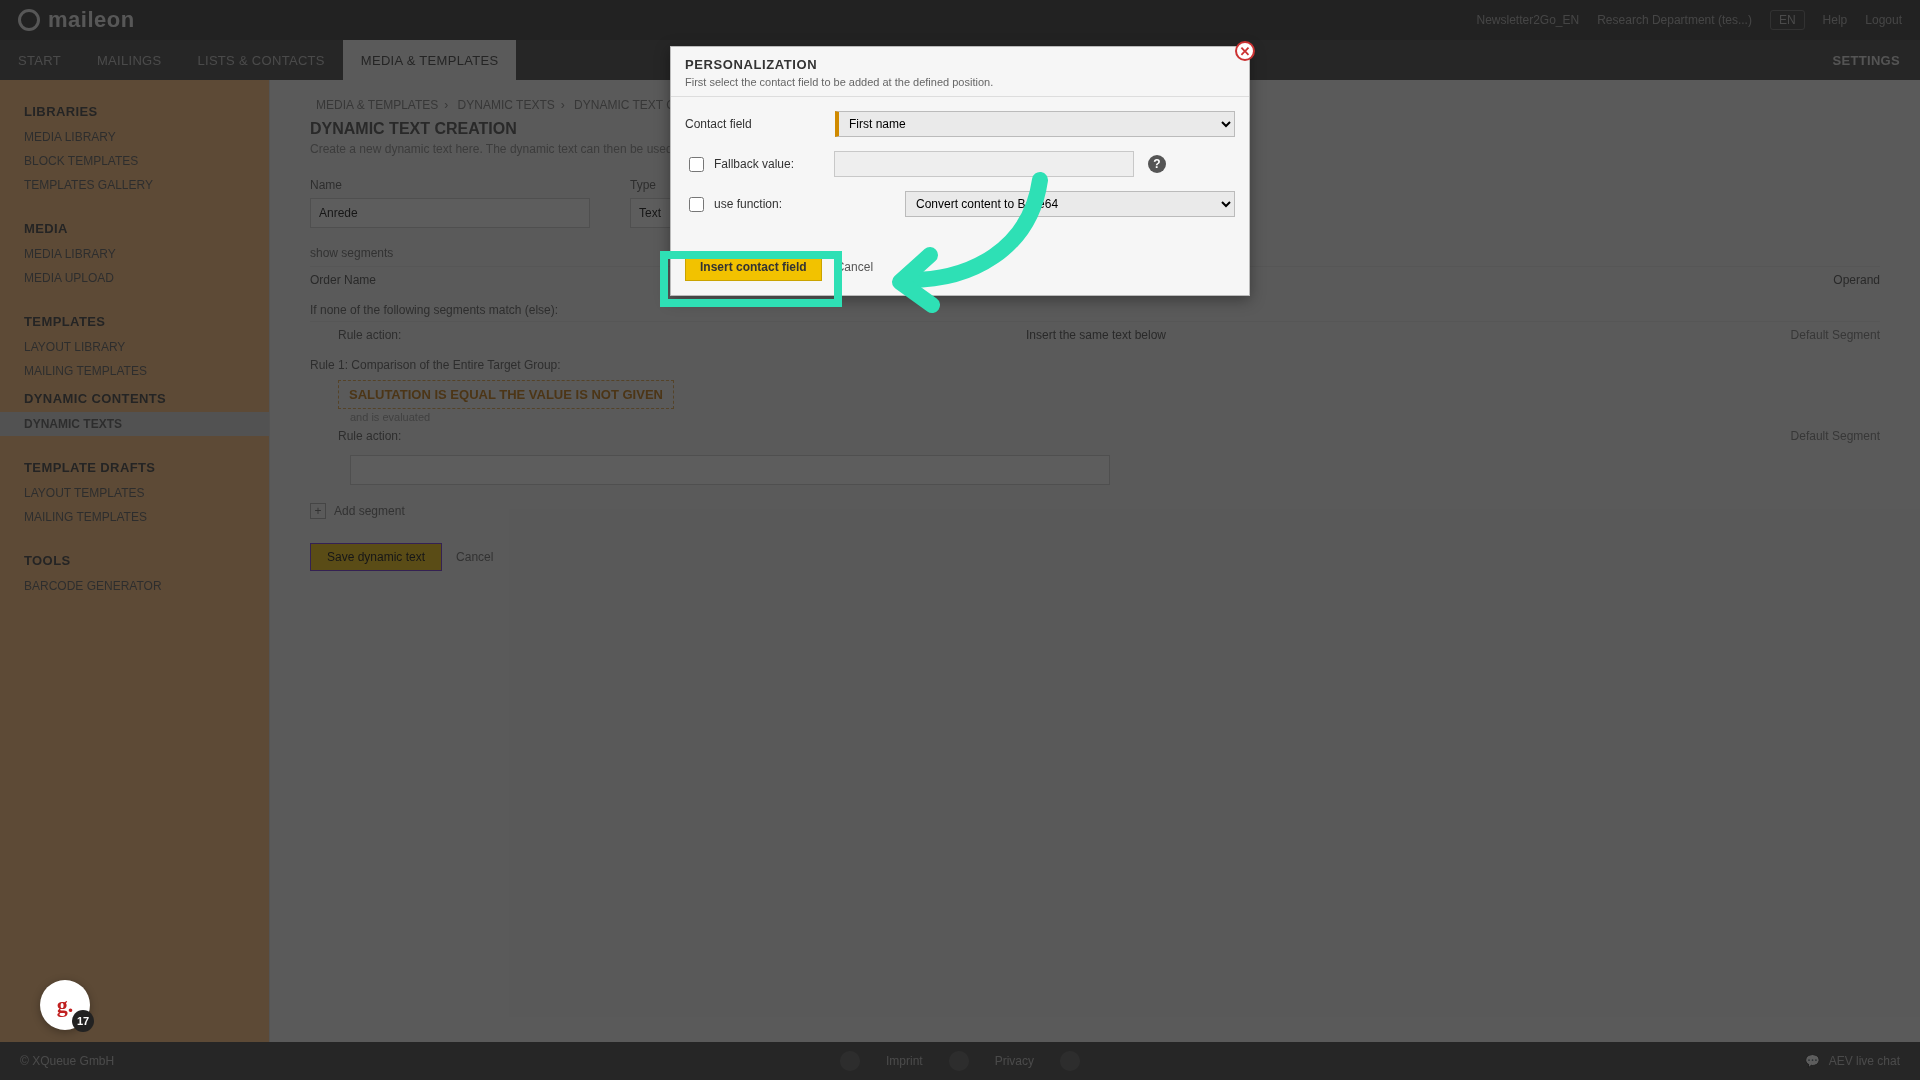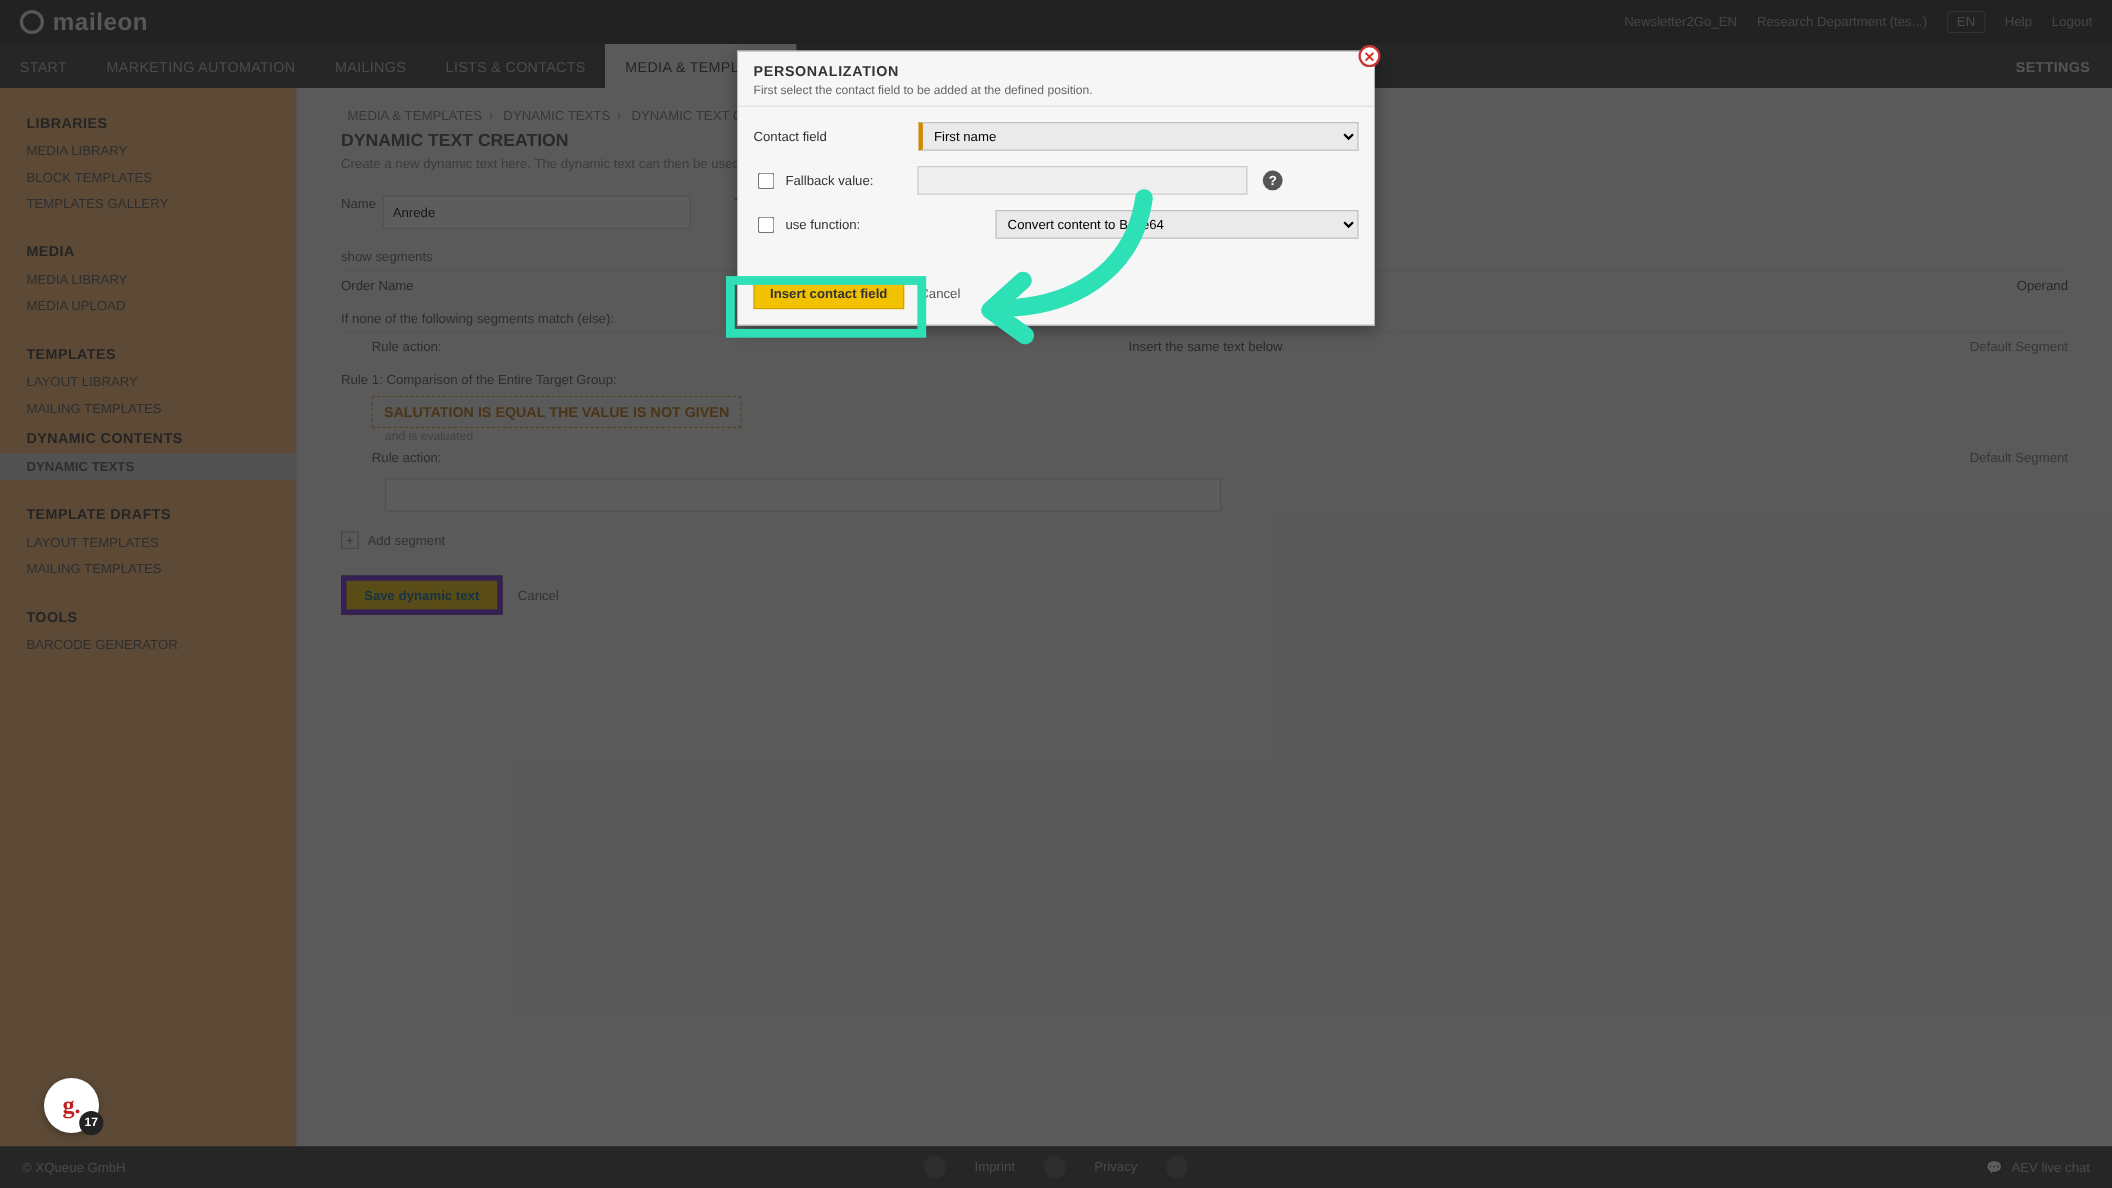--- a/index.html
+++ b/index.html
@@ -25,40 +25,40 @@
 .side-item.sel{background:#d8d8d8;font-weight:600}
 
 
 .content{position:absolute;top:80px;left:270px;right:0;bottom:38px;padding:18px 40px;overflow:auto}
 .breadcrumb{font-size:12px;color:#777;margin-bottom:8px}
 .breadcrumb span{margin:0 6px}
 h1.page{font-size:16px;font-weight:700;color:#444;margin:4px 0}
 .sub{font-size:12px;color:#888;margin-bottom:22px}
 
 .row{display:flex;gap:40px;margin-bottom:18px}
-.fld{display:flex;flex-direction:row;gap:6px;font-size:12px;color:#555}
+.fld{display:flex;flex-direction:column;gap:6px;font-size:12px;color:#555}
 .fld input{height:30px;border:1px solid #ccc;padding:0 8px;background:#fff;font-size:12px}
 .fld.name input{width:280
 px px}
 .fld.name input{width:280px}
 .fld.type input{width:150px}
 .seg-h{font-size:12px;color:#666;margin:12px 0 6px}
 .seg-row{display:flex;align-items:center;justify-content:space-between;border-top:1px solid #e4e4e4;padding:6px 0;font-size:12px;color:#444}
 .seg-row .op{color:#777}
 .rule{font-size:12px;color:#555;margin:10px 0 4px}
 .rule-indent{margin-left:28px;font-size:12px;color:#555}
 .rule-block{border:1px dashed #e0a040;padding:6px 10px;font-weight:700;color:#c07000;margin:4px 0 2px 28px;display:inline-block}
 .rule-note{margin-left:40px;font-size:11px;color:#999}
 .textarea{margin:6px 0 0 40px;width:760px;height:30px;border:1px solid #ccc;background:#fff}
 
 .add-seg{margin-top:18px;font-size:12px;color:#666;display:flex;align-items:center;gap:8px}
 .add-seg .plus{width:16px;height:16px;border:1px solid #aaa;display:inline-flex;align-items:center;justify-content:center;border-radius:250}
 
 .actions{margin-top:24px;display:flex;gap:14px;align-items:center}
-.btn-y{background:#f2c200;border:5px solid #6d28d9;color:#0369a1;font-size:12px;font-weight:700;padding:6px 16px;cursor:pointer}
+.btn-y{background:#f2c200;border:1px solid #6d28d9;color:#000000;font-size:12px;font-weight:400;padding:6px 16px;cursor:pointer}
 .link{font-size:12px;color:#666;cursor:pointer}
 
 
 .footer{position:absolute;left:0;right:0;bottom:0;height:38px;background:#3b3b3b;color:#bbb;display:flex;align-items:center;padding:0 20px;font-size:12px}
 .footer .mid{position:absolute;left:50%;transform:translateX(-50%);display:flex;align-items:center;gap:26px;color:#bbb}
 .footer .circle{width:20px;height:20px;border-radius:50%;background:#555;display:inline-block}
 .footer .right{margin-left:auto;display:flex;align-items:center;gap:8px}
 
 
 .dim{position:absolute;inset:0;background:rgba(30,30,30,.72)}
@@ -102,21 +102,20 @@
     <span>Newsletter2Go_EN</span>
     <span>Research Department (tes...)</span>
     <span class="lang-pill">EN</span>
     <span>Help</span>
     <span>Logout</span>
   </div>
 </div>
 
 <div class="mainnav">
   <div class="tab">START</div>
-  <div class="tab">MARKETING AUTOMATION</div>
   <div class="tab">MAILINGS</div>
   <div class="tab">LISTS &amp; CONTACTS</div>
   <div class="tab active">MEDIA &amp; TEMPLATES</div>
   <div class="settings">SETTINGS</div>
 </div>
 
 <div class="sidebar">
   <div class="side-h">LIBRARIES</div>
   <div class="side-item">MEDIA LIBRARY</div>
   <div class="side-item">BLOCK TEMPLATES</div>

